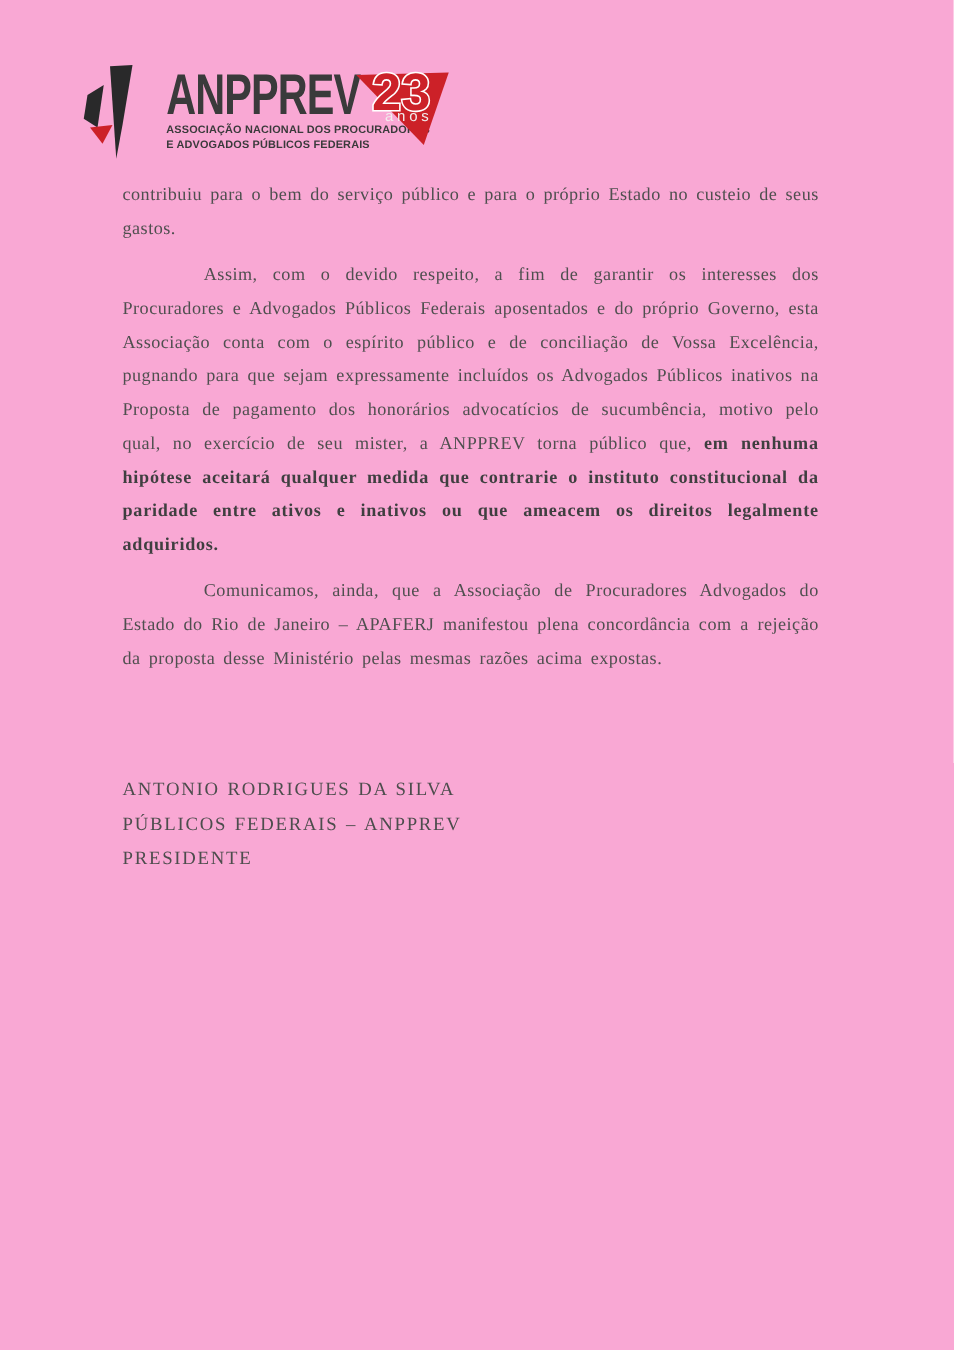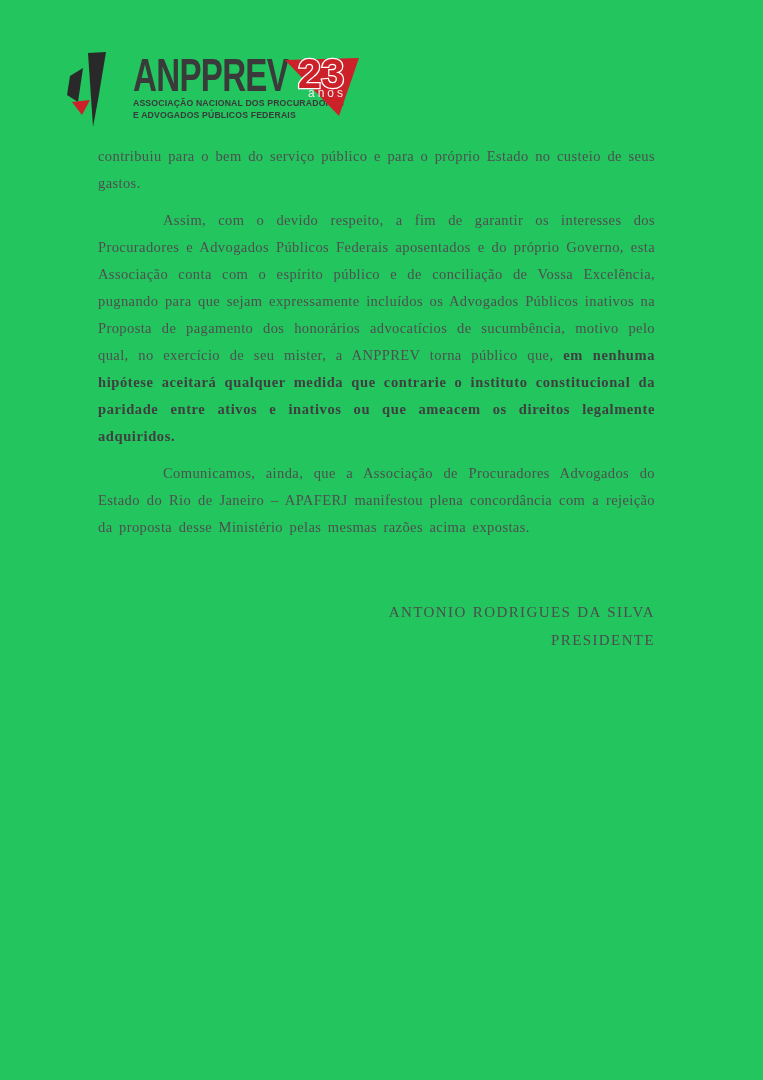--- a/index.html
+++ b/index.html
@@ -4,21 +4,21 @@
 <style>
   html, body {
     margin: 0;
     padding: 0;
     background: #ffffff;
   }
   .page {
     position: relative;
     width: 763px;
     height: 1080px;
-    background: #22c55e;
+    background: #f9a8d4;
     overflow: hidden;
     font-family: "Liberation Serif", serif;
     color: #4f4f4f;
   }
 
   
   .logo-row {
     position: absolute;
     top: 48px;
     left: 62px;
@@ -88,22 +88,22 @@
     text-indent: 0;
   }
   .emph {
     font-weight: 700;
     color: #3f3f40;
     letter-spacing: 0.6px;
   }
 
   
   .signature {
-    margin-top: 58px;
-    text-align: right;
+    margin-top: 78px;
+    text-align: left;
     font-size: 15px;
     line-height: 27.5px;
     letter-spacing: 1.4px;
     word-spacing: 1px;
     color: #4d4d4d;
   }
   .sig-line { white-space: nowrap; }
 </style>
 </head>
 <body>
@@ -137,17 +137,18 @@
 
     <p class="para continuation">contribuiu para o bem do serviço público e para o próprio Estado no custeio de seus gastos.</p>
 
     <p class="para"><span>Assim, com o devido respeito, a fim de garantir os interesses dos Procuradores e Advogados Públicos Federais aposentados e do próprio Governo, esta Associação conta com o espírito público e de conciliação de Vossa Excelência, pugnando para que sejam expressamente incluídos os Advogados Públicos inativos na Proposta de pagamento dos honorários advocatícios de sucumbência, motivo pelo qual, no exercício de seu mister, a ANPPREV torna público que, </span><span class="emph">em nenhuma hipótese aceitará qualquer medida que contrarie o instituto constitucional da paridade entre ativos e inativos ou que ameacem os direitos legalmente adquiridos.</span></p>
 
 
     <p class="para">Comunicamos, ainda, que a Associação de Procuradores Advogados do Estado do Rio de Janeiro – APAFERJ manifestou plena concordância com a rejeição da proposta desse Ministério pelas mesmas razões acima expostas.</p>
 
     <div class="signature">
       <div class="sig-line">ANTONIO RODRIGUES DA SILVA</div>
+      <div class="sig-line">PÚBLICOS FEDERAIS – ANPPREV</div>
       <div class="sig-line">PRESIDENTE</div>
     </div>
 
   </div>
 </div>
 
 </body></html>

